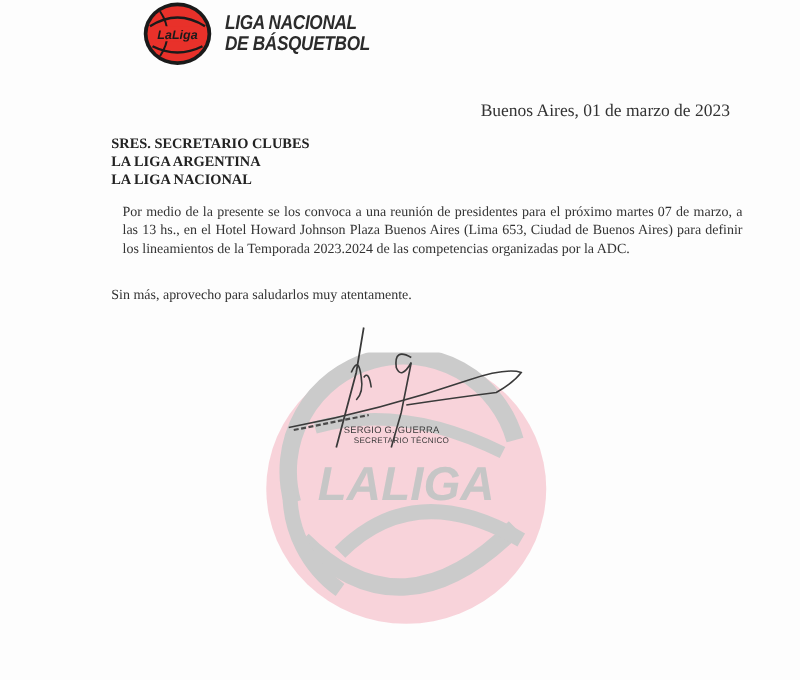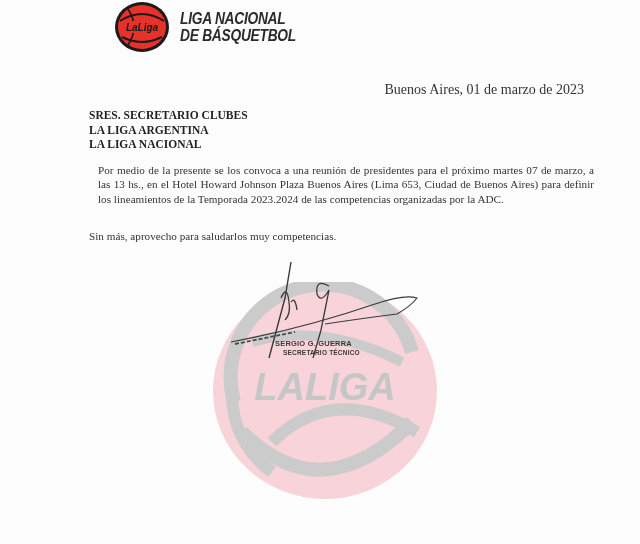--- a/index.html
+++ b/index.html
@@ -98,21 +98,21 @@
       left: 225px;
       top: 258px;
       width: 200px;
       height: 110px;
     }
     .sig-name {
       position: absolute;
       left: 275px;
       top: 340px;
       font-family: "Liberation Sans", "DejaVu Sans", sans-serif;
-      font-weight: bold;
+      font-weight: normal;
       font-size: 7.5px;
       line-height: 8.5px;
       color: #3a3a3a;
       letter-spacing: 0.2px;
     }
     .sig-name .l2 { padding-left: 8px; font-size: 6.5px; }
   </style>
 </head>
 <body>
 
@@ -139,21 +139,21 @@
   <div class="date">Buenos Aires, 01 de marzo de 2023</div>
 
   <div class="addressee">
     <div>SRES. SECRETARIO CLUBES</div>
     <div>LA LIGA ARGENTINA</div>
     <div>LA LIGA NACIONAL</div>
   </div>
 
   <div class="body-text">Por medio de la presente se los convoca a una reunión de presidentes para el próximo martes 07 de marzo, a las 13 hs., en el Hotel Howard Johnson Plaza Buenos Aires (Lima 653, Ciudad de Buenos Aires) para definir los lineamientos de la Temporada 2023.2024 de las competencias organizadas por la ADC.</div>
 
-  <div class="closing">Sin más, aprovecho para saludarlos muy competencias.</div>
+  <div class="closing">Sin más, aprovecho para saludarlos muy atentamente.</div>
 
   <div class="watermark">
     <svg width="226" height="218" viewBox="0 0 226 218">
       <ellipse cx="113" cy="109" rx="112" ry="108" fill="#f8d3da"></ellipse>
 
       <path d="M22 120 A92 92 0 0 1 200 70" stroke="#cbcbcb" stroke-width="14" fill="none"></path>
       <path d="M30 150 Q 110 230 200 140" stroke="#cbcbcb" stroke-width="14" fill="none"></path>
       <path d="M60 160 Q 120 100 205 150" stroke="#cbcbcb" stroke-width="12" fill="none"></path>
       <path d="M20 110 A95 95 0 0 0 60 190" stroke="#cbcbcb" stroke-width="12" fill="none"></path>
       <path d="M40 60 Q 110 40 190 80" stroke="#cbcbcb" stroke-width="10" fill="none"></path>

